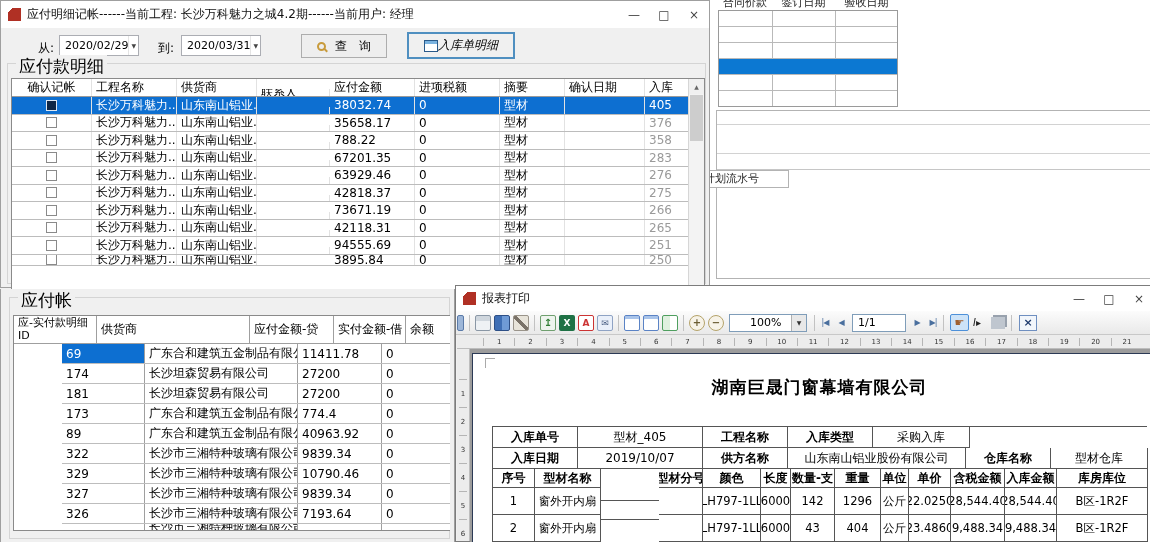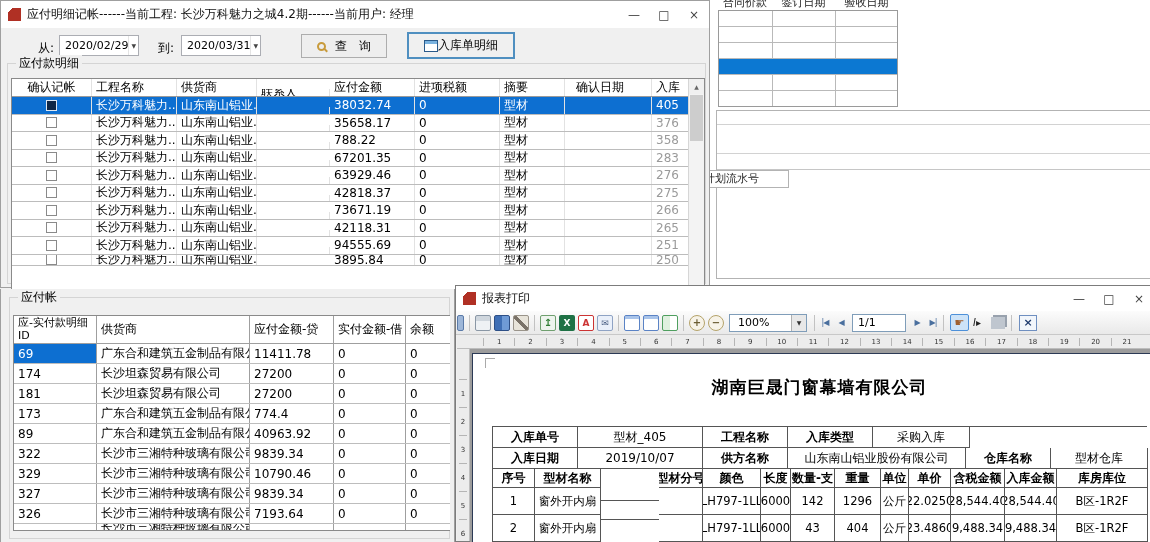--- a/index.html
+++ b/index.html
@@ -40,32 +40,32 @@
   .lbl { position:absolute; font-size:12px; }
   .combo { position:absolute; height:21px; background:#fff; border:1px solid #abadb3; font-size:11px;
     display:flex; align-items:center; padding-left:5px; }
   .combo .arr { margin-left:auto; width:16px; height:100%; display:flex; align-items:center; justify-content:center;
     font-size:6px; color:#444; border-left:1px solid #e4e4e4; }
   .btn-query { position:absolute; left:300px; top:33px; width:86px; height:24px; background:#eee; border:1px solid #adadad;
     display:flex; align-items:center; justify-content:center; gap:9px; font-size:12px; }
   .mag { width:9px; height:9px; border:2px solid #c89b3c; border-radius:50%; position:relative; flex:none; }
   .mag::after { content:""; position:absolute; width:5px; height:2px; background:#c89b3c; right:-4px; bottom:-2px; transform:rotate(45deg); }
   .btn-entry { position:absolute; left:406px; top:31px; width:108px; height:27px; background:#f0f0f0; border:2px solid #4f8fc0;
-    display:flex; align-items:center; justify-content:center; font-size:12px; }
+    display:flex; align-items:center; justify-content:center; font-size:12px;font-style:italic; }
   .winico { width:14px; height:12px; border:1px solid #2a5a8a; background:#fff; position:relative; flex:none; }
   .winico::before { content:""; position:absolute; left:0; right:0; top:0; height:3px; background:#7ab3e0; }
   .grp { position:absolute; border:1px solid #d4d4d4; }
-  .grp > .glab { position:absolute; left:8px; top:-9px; background:#f0f0f0; padding:0 3px; font-size:12px; }
+  .grp > .glab { position:absolute; left:8px; top:-9px; background:#f0f0f0; padding:0 3px; font-size:17px; }
   .grp1 { left:6px; top:62px; width:699px; height:221px; }
 
   .t1 { position:absolute; left:10px; top:77px; width:694px; height:238px; background:#fff; border:1px solid #8a8a8a; overflow:hidden; }
   .t1-hdr { display:flex; height:18px; border-bottom:1px solid #9a9a9a; background:#fff; }
   .t1 .c { display:flex; align-items:center; padding:0 4px; border-right:1px solid #e2e2e2; overflow:hidden; white-space:nowrap; flex:none; }
   .c1{ width:80px; justify-content:center; } .c2{ width:85px; } .c3{ width:80px; } .c4{ width:73px;margin-top:10px; }
-  .c5{ width:85px; } .c6{ width:85px; } .c7{ width:65px; } .c8{ width:80px;margin-left:7px; } .c9{ width:45px; border-right:none; }
+  .c5{ width:85px; } .c6{ width:85px; } .c7{ width:65px; } .c8{ width:80px; } .c9{ width:45px; border-right:none; }
   .t1-body .trow { display:flex; height:17.5px; border-bottom:1px solid #bcbcbc; background:#fff; width:678px; }
   .t1-body .trow:last-child { height:11px; overflow:hidden; }
   .t1-body .trow .c9 { color:#9a9a9a; }
   .t1-body .trow.sel { background:#0d6fd1; color:#fff; }
   .t1-body .trow.sel .c9 { color:#fff; }
   .chk { width:11px; height:11px; border:1px solid #8a8a8a; background:#fff; display:inline-block; }
   .chk.on { background:#0f2746; border-color:#dfe8f2; }
   .t1-vs { position:absolute; right:0; top:0; bottom:15px; width:16px; background:#f3f3f3; border-left:1px solid #d6d6d6; }
   .t1-vs .sb { position:absolute; left:0; width:100%; height:15px; display:flex; align-items:center; justify-content:center; font-size:6px; color:#666; background:#f0f0f0; }
   .t1-vs .thumb { position:absolute; left:1px; right:1px; top:16px; height:46px; background:#cdcdcd; }
@@ -75,21 +75,21 @@
   .t1-hs .sb.right { margin-left:auto; }
 
   
   .w2 { left:0; top:289px; width:455px; height:253px; z-index:1; border-top:none; border-bottom:none; }
   .grp2 { left:8px; top:8px; width:441px; height:242px; }
   .t2 { position:absolute; left:12px; top:26px; width:437px; height:216px; background:#fff; border:1px solid #8a8a8a; border-right:none; overflow:hidden; }
   .t2 .d { display:flex; align-items:center; padding:0 4px; border-right:1px solid #9f9f9f; overflow:hidden; white-space:nowrap; flex:none; }
   .d1{ width:83px; } .d2{ width:153px; } .d3{ width:84px; } .d4{ width:72px; } .d5{ width:45px; }
   .t2-hdr { display:flex; height:28px; border-bottom:1px solid #9f9f9f; }
   .t2-hdr .d1 { font-size:11px; line-height:1.15; white-space:normal; align-items:flex-start; padding-top:1px; }
-  .t2-body .trow2 { display:flex; height:20px; border-bottom:1px solid #bdbdbd; }
+  .t2-body .trow2 { display:flex; height:20px; border-bottom:1px solid #bdbdbd;margin-left:48px; }
   .t2-body .trow2:last-child { height:8px; overflow:hidden; }
   .t2-body .d1.sel { background:#0d6fd1; color:#fff; }
 
   
   .rw { left:455px; top:285px; width:700px; height:257px; z-index:2; border:1px solid #7c7c7c; }
   .rw .tbar { height:25px; }
   .toolbar { position:absolute; left:0; top:25px; right:0; height:24px; background:linear-gradient(#fcfcfc,#e9e9e9);
     border-bottom:1px solid #c8c8c8; display:flex; align-items:center; padding-left:1px; }
   .tb-icons { display:flex; align-items:center; gap:3px; }
   .tbi { width:16px; height:16px; border-radius:2px; display:flex; align-items:center; justify-content:center; font-size:10px; flex:none; }
@@ -99,21 +99,21 @@
   .tb-book { background:linear-gradient(90deg,#3f6fb5 0 7px,#6f9bd6 7px); border:1px solid #2d4f86; }
   .tb-tools { background:linear-gradient(45deg, transparent 42%, #7a7268 42% 58%, transparent 58%), #e8e4da; border:1px solid #9a948a; }
   .tb-export { background:#eef4ee; border:1px solid #6f9f6f; color:#2e7d32; font-weight:bold; }
   .tb-excel { background:#1e7145; color:#fff; font-weight:bold; font-size:9px; }
   .tb-pdf { background:#fff; border:1px solid #c33; color:#c33; font-weight:bold; font-size:9px; }
   .tb-mail { background:#eaf0fa; border:1px solid #8fa3c4; color:#44597e; font-size:9px; }
   .tb-pg1,.tb-pg2 { background:#fff; border:1px solid #5b83c5; box-shadow:inset 0 3px 0 #a9c4ea; }
   .tb-pg3 { background:linear-gradient(90deg,#dff0df 0 7px,#fff 7px); border:1px solid #4f9f5f; }
   .tb-zin,.tb-zout { background:#f7f3e8; border:1px solid #b5a36a; border-radius:50%; color:#6b5d33; font-weight:bold; }
   .tb-combo { width:78px; height:18px; background:#fff; border:1px solid #7f9db9; display:flex; align-items:center;
-    font-size:11px; padding-left:8px; margin:0 5px; }
+    font-size:11px; padding-left:20px; margin:0 5px; }
   .tb-combo .arr { margin-left:auto; width:15px; height:100%; background:#e8e8e8; border-left:1px solid #b0b0b0;
     display:flex; align-items:center; justify-content:center; font-size:6px; color:#333; }
   .navb { min-width:16px; height:16px; display:flex; align-items:center; justify-content:center; font-size:8px; color:#4a6f9e; letter-spacing:-1px; }
   .pagebox { width:54px; height:18px; background:#fff; border:1px solid #7f9db9; font-size:11px; display:flex; align-items:center; padding-left:5px; margin:0 3px; }
   .hand { width:19px; height:17px; background:#cde3f8; border:1px solid #4d90d9; border-radius:2px; display:flex; align-items:center; justify-content:center; font-size:11px; color:#a06030; margin-left:4px; }
   .ibeam { width:16px; display:flex; align-items:center; justify-content:center; font-size:10px; font-style:italic; color:#222; }
   .copyi { width:14px; height:12px; background:#bfc6cf; box-shadow:2px -2px 0 #98a1ad; margin:0 4px 0 6px; }
   .tb-close { width:18px; height:16px; border:1px solid #6f8fc0; color:#1d3a6e; background:#f2f6fb; display:flex; align-items:center; justify-content:center; font-size:11px; font-weight:bold; margin-left:5px; }
 
   .hruler { position:absolute; left:1px; top:49px; right:0; height:14px; background:#ececec; border-bottom:1px solid #bdbdbd;

